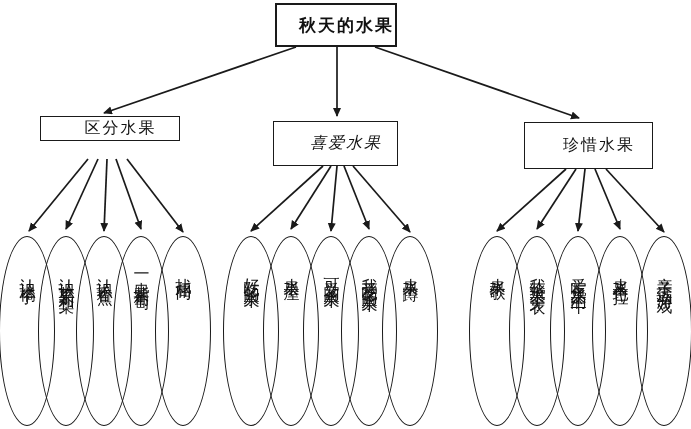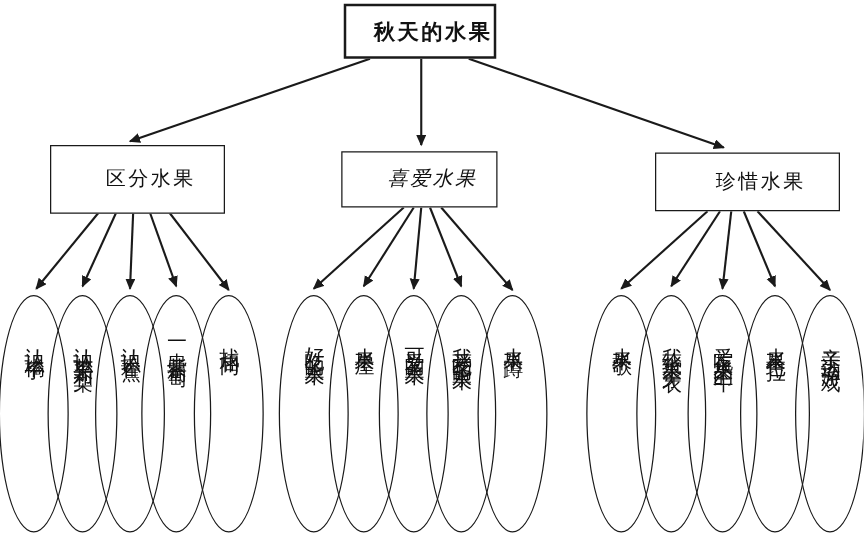--- a/index.html
+++ b/index.html
@@ -77,27 +77,27 @@
       <line x1="585" y1="169" x2="578" y2="231"></line>
       <line x1="595" y1="169" x2="620" y2="229"></line>
       <line x1="606" y1="169" x2="664" y2="232"></line>
     </g>
   </svg>
 
   <div class="nodebox rootbox" style="left:275px;top:3px;width:122px;height:44px;">
     <span>秋天的水果</span>
   </div>
 
-  <div class="nodebox" style="left:40px;top:116px;width:140px;height:55px;border-width:1.7px;">
+  <div class="nodebox" style="left:40px;top:116px;width:140px;height:25px;border-width:1.7px;">
     <span>区分水果</span>
   </div>
   <div class="nodebox" style="left:273px;top:121px;width:125px;height:45px;border-width:1.7px;font-style:italic;">
     <span>喜爱水果</span>
   </div>
-  <div class="nodebox" style="left:524px;top:122px;width:148px;height:47px;border-width:1.7px;">
+  <div class="nodebox" style="left:524px;top:122px;width:129px;height:47px;border-width:1.7px;">
     <span>珍惜水果</span>
   </div>
 
   <div class="ell" style="left:-1px;top:236px;">
     <span class="vtext">认识橘子</span>
   </div>
   <div class="ell" style="left:38px;top:236px;">
     <span class="vtext">认识苹果和梨</span>
   </div>
   <div class="ell" style="left:76px;top:236px;">

